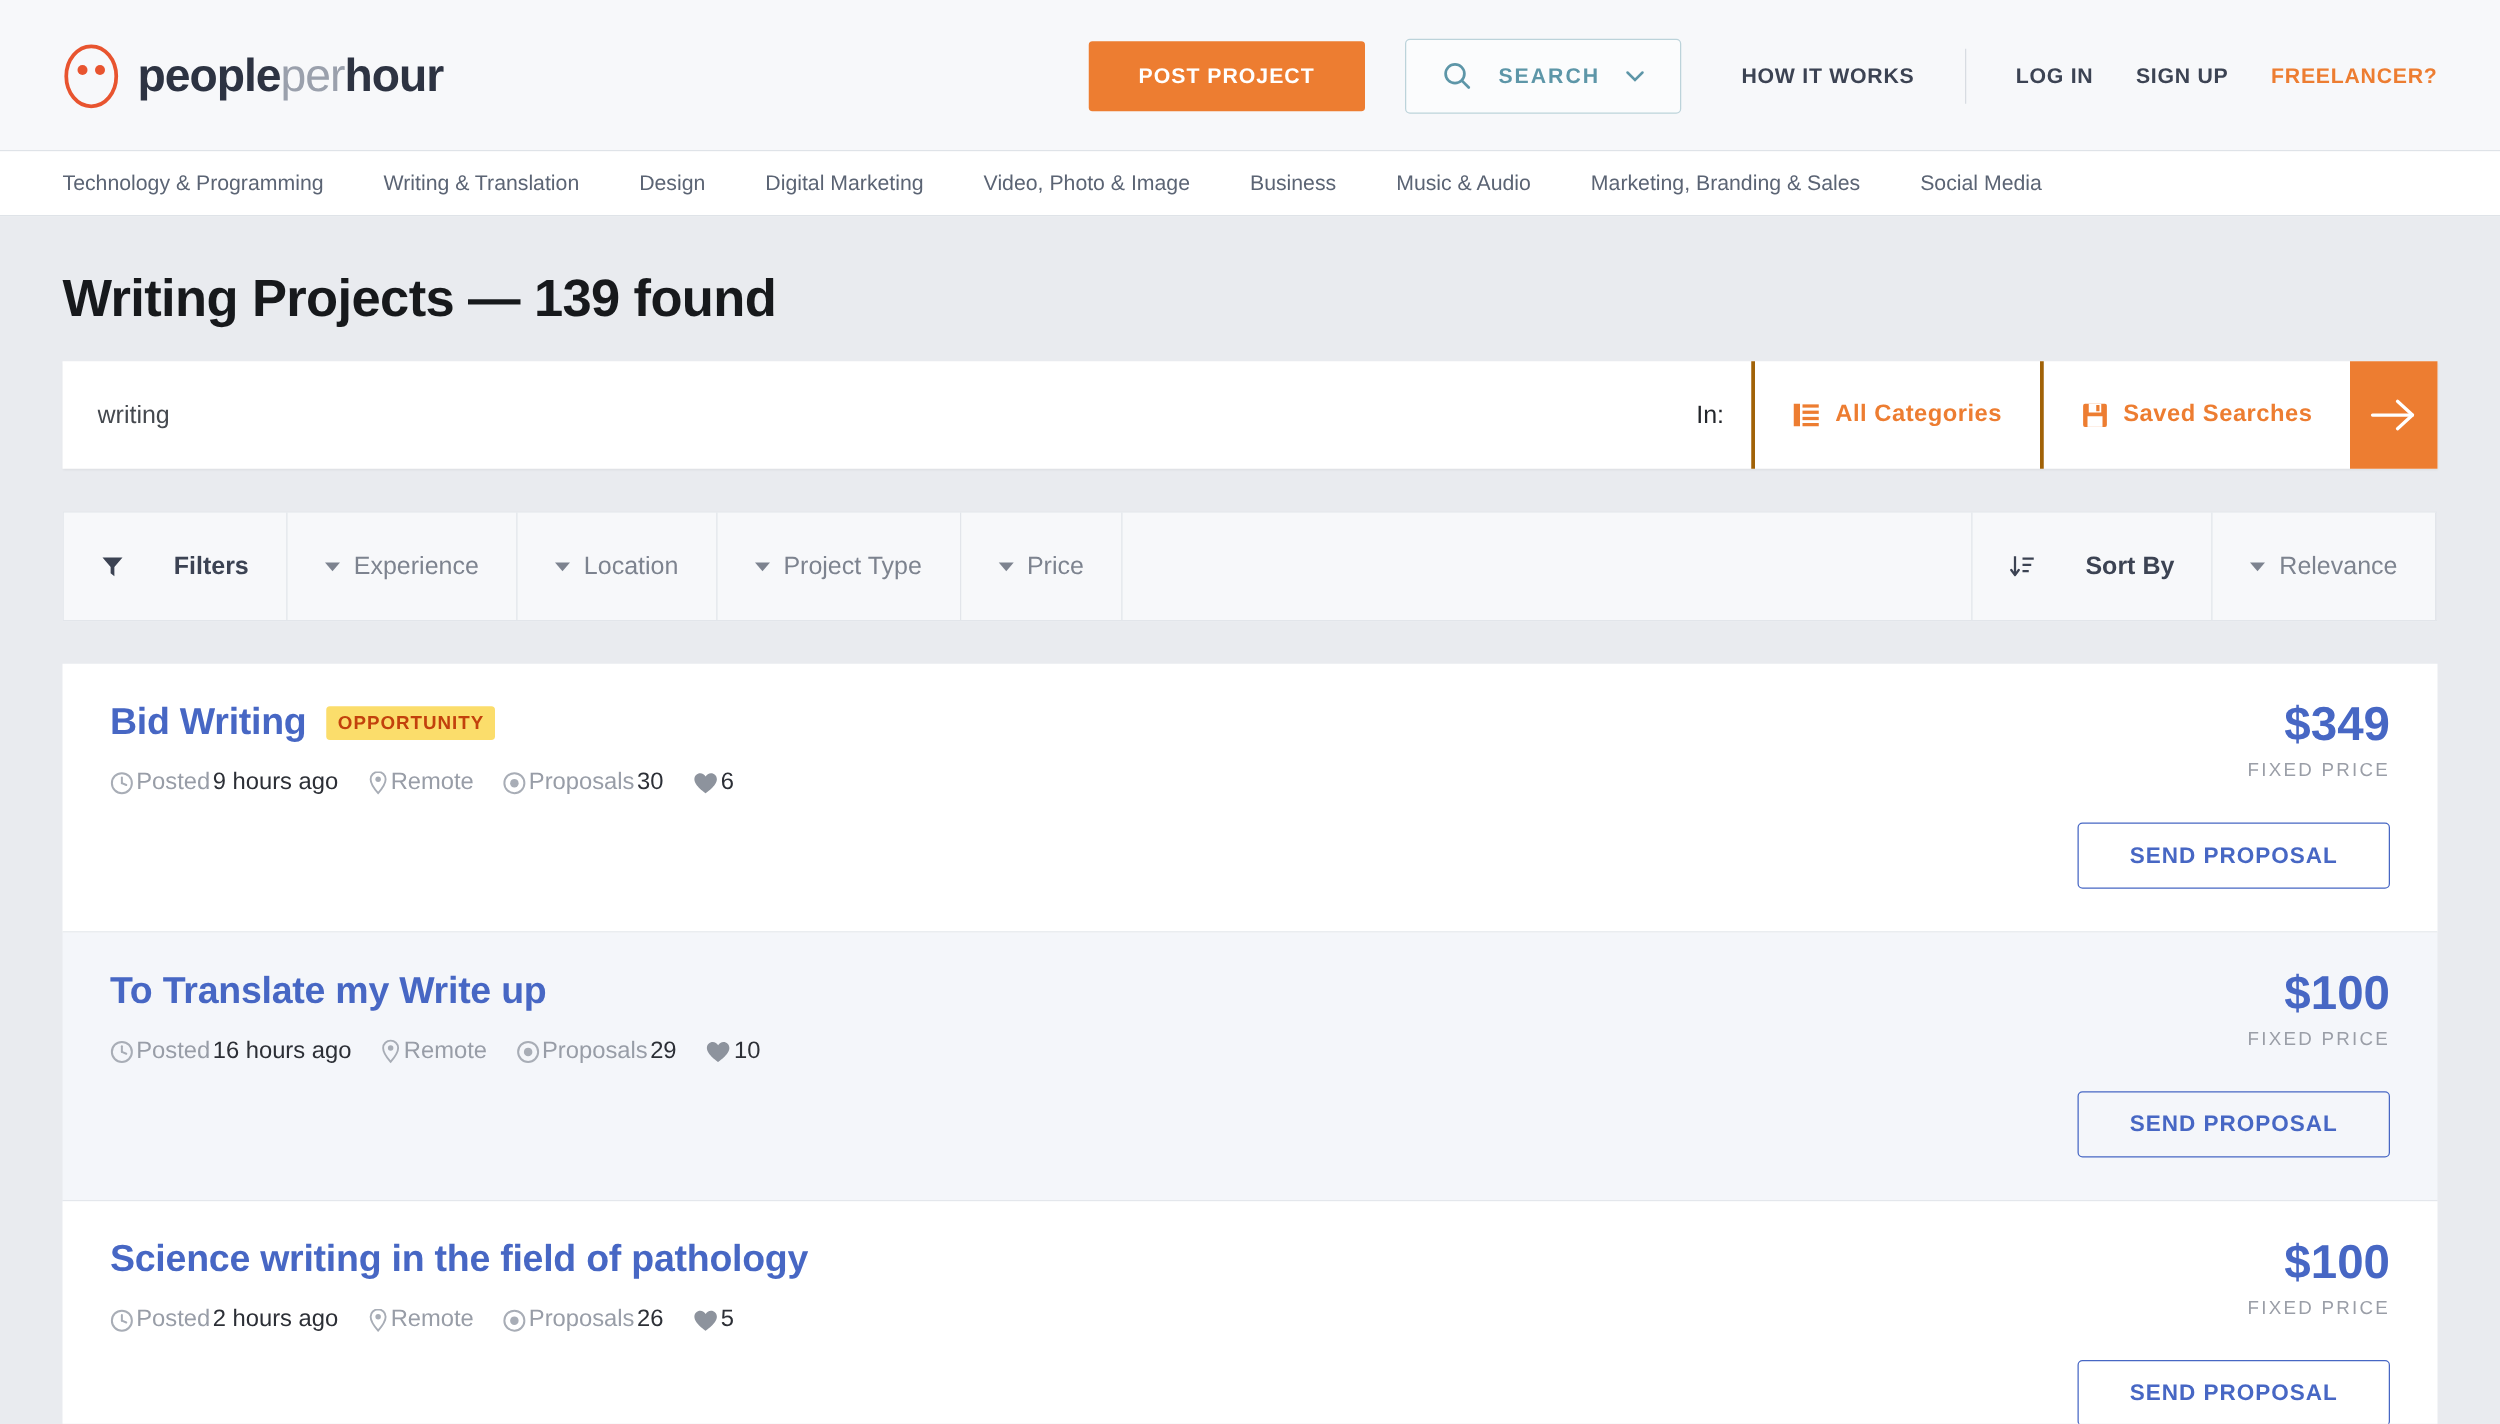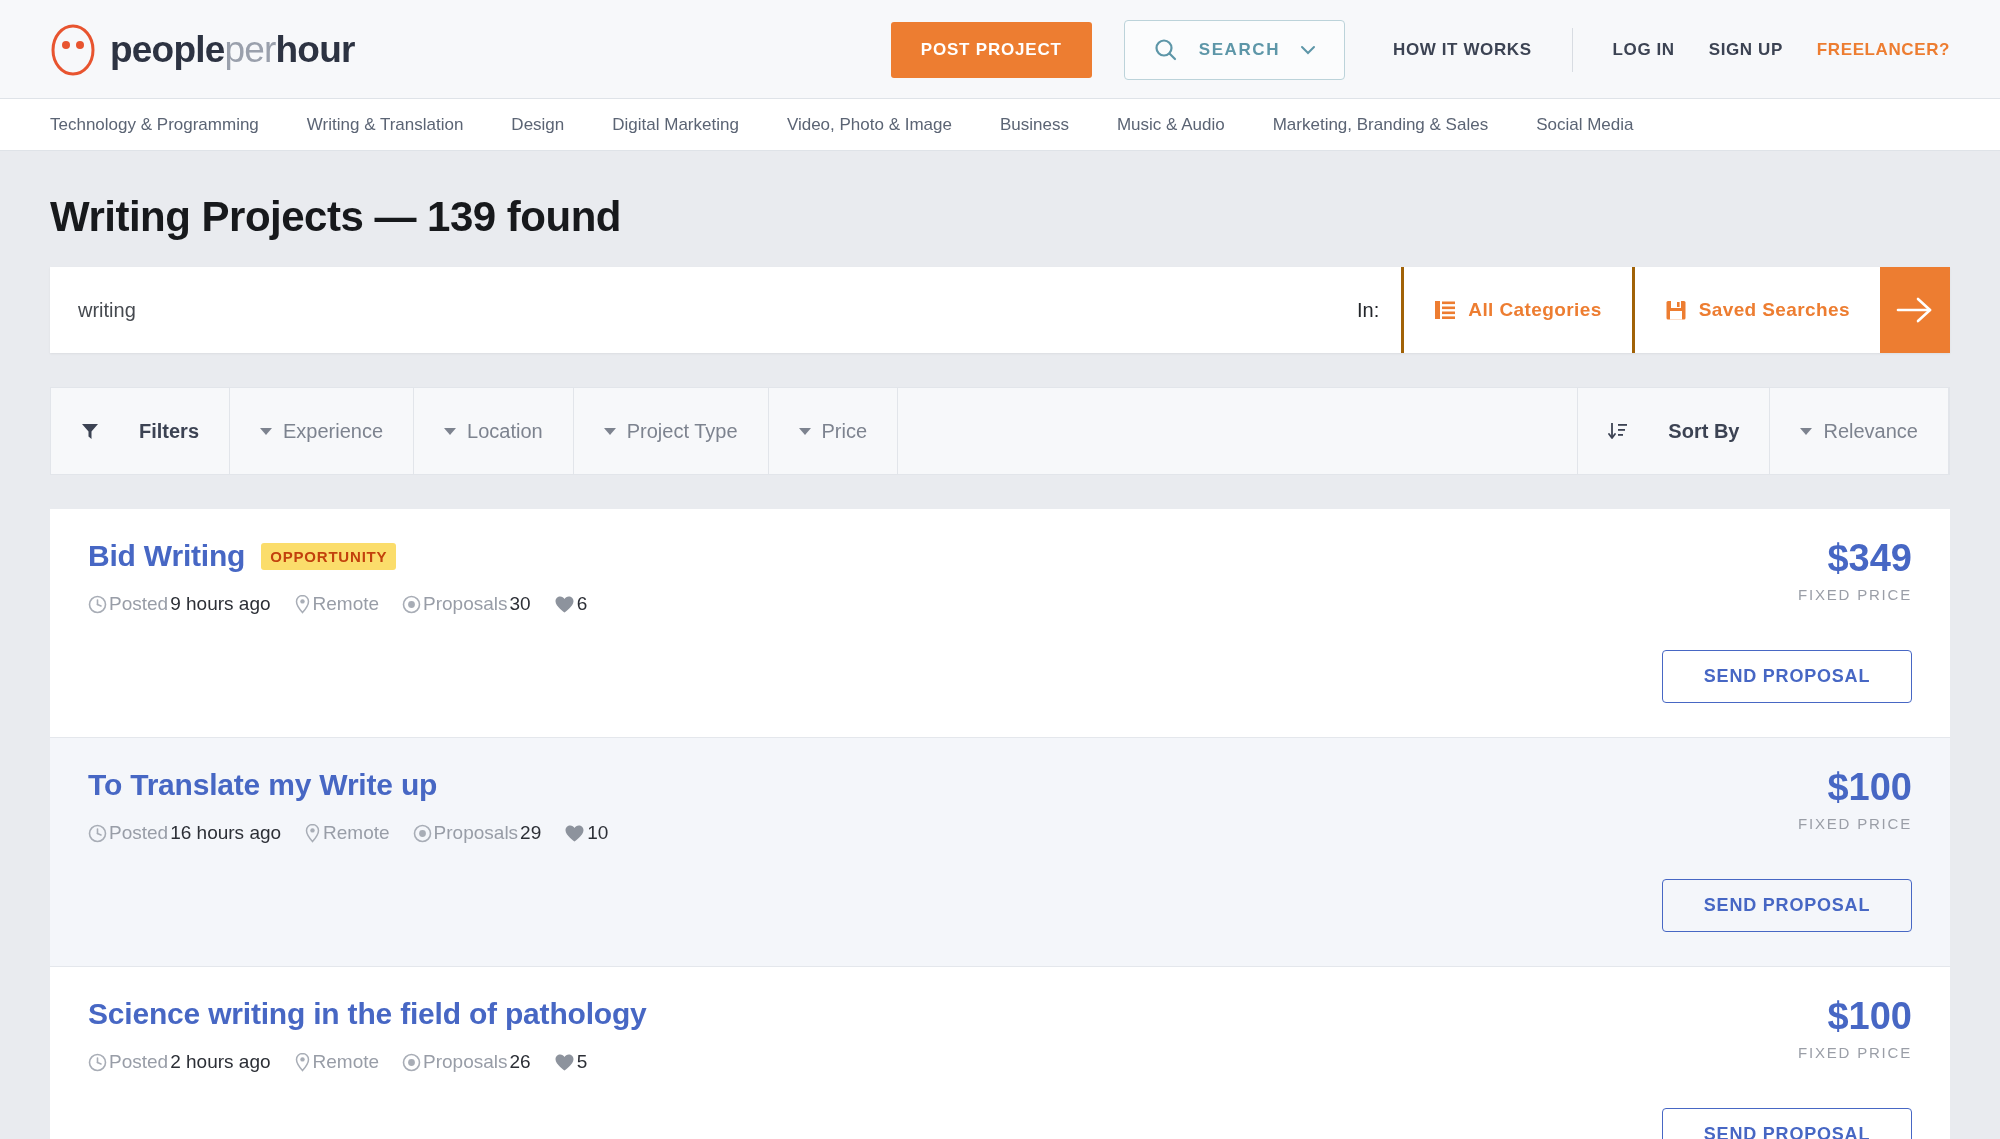--- a/index.html
+++ b/index.html
@@ -5,21 +5,21 @@
   * { box-sizing: border-box; margin: 0; padding: 0; }
   html, body {
     width: 2000px; height: 1139px;
     font-family: "Liberation Sans", sans-serif;
     background: #e9ebef;
     overflow: hidden;
   }
 
   
   .header {
-    height: 99px;
+    height: 121px;
     background: #f7f8fa;
     display: flex;
     align-items: center;
     padding: 0 50px;
     position: relative;
   }
   .header::after {
     content: ""; position: absolute; left: 0; right: 0; bottom: 0;
     height: 1px; background: #dfe3e8;
   }
@@ -34,21 +34,21 @@
     display: flex;
     align-items: center;
     gap: 0;
   }
   .btn-post {
     background: #ed7d31;
     color: #ffffff;
     font-size: 17px;
     font-weight: bold;
     letter-spacing: 0.8px;
-    padding: 18px 30px;
+    padding: 18px 40px;
     border: none;
     border-radius: 3px;
     cursor: pointer;
     font-family: "Liberation Sans", sans-serif;
   }
   .btn-search {
     margin-left: 32px;
     display: flex;
     align-items: center;
     gap: 20px;
@@ -177,21 +177,21 @@
   .pcard-right {
     width: 300px; display: flex; flex-direction: column;
     align-items: flex-end;
   }
   .price { color: #4767c4; font-size: 38px; font-weight: bold; line-height: 1; }
   .price-type {
     color: #9a9ea7; font-size: 15px; letter-spacing: 1.8px;
     margin-top: 9px;
   }
   .btn-proposal {
-    margin-top: 47px; width: 250px;
+    margin-top: 33px; width: 250px;
     border: 1px solid #4767c4; background: transparent;
     color: #4767c4; font-size: 18px; font-weight: bold;
     letter-spacing: 0.8px; padding: 15px 0; border-radius: 4px;
     cursor: pointer; font-family: "Liberation Sans", sans-serif;
   }
   .icon { display: inline-flex; align-items: center; }
 </style>
 </head>
 <body>
 

